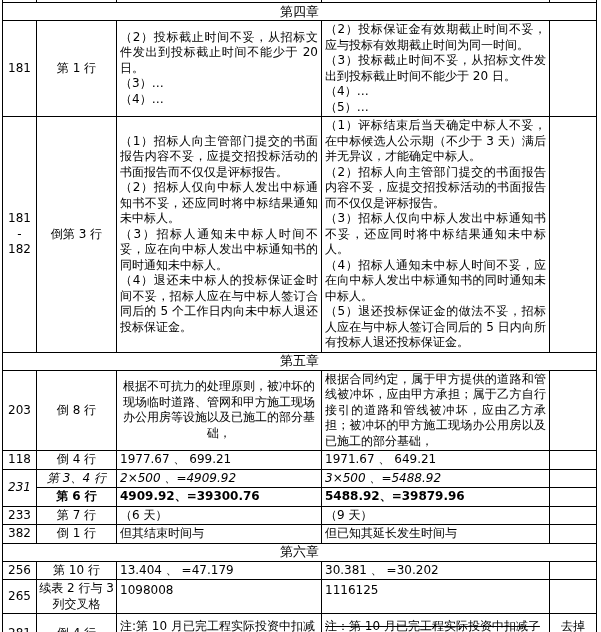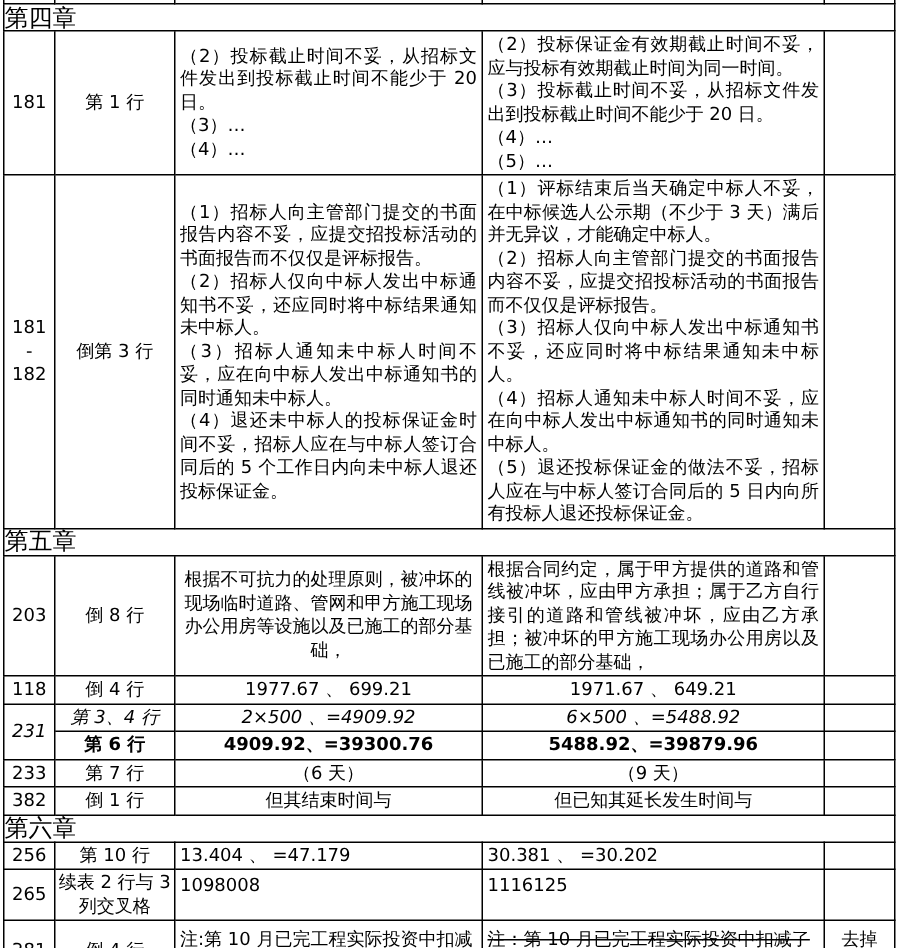--- a/index.html
+++ b/index.html
@@ -3,25 +3,25 @@
 <meta charset="utf-8">
 <style>
   html,body{margin:0;padding:0;background:#ffffff;}
   body{width:601px;height:632px;overflow:hidden;position:relative;
        font-family:"DejaVu Sans","Liberation Sans",sans-serif;color:#000;}
   table.errata{border-collapse:collapse;table-layout:fixed;width:595px;
        margin-left:2px;font-size:12px;line-height:15.5px;}
   td{border:1px solid #000;padding:1px 3px;vertical-align:middle;
      overflow:hidden;word-break:break-all;}
   tr.sliver-top td{border-top:none;padding:0;height:2px;}
-  tr.chapter td{padding:0;height:17px;font-size:16px;}
+  tr.chapter td{text-align:center;padding:0;height:17px;font-size:13px;}
   td.c-page{text-align:center;white-space:pre-line;padding:1px 0;}
   td.c-line{text-align:center;white-space:pre-line;padding:1px 0;}
   td.c-text p{margin:0;text-align:justify;}
-  td.center{text-align:center;}
+  td.center{text-align:left;}
   td.vtop{vertical-align:top;padding-top:3px;margin-top:32px;}
   td.c-note{text-align:center;white-space:pre-line;padding:1px 1px;}
   .strike p{text-decoration:line-through;}
 </style>
 </head>
 <body>
 
 <table class="errata">
   <colgroup>
     <col style="width:34px">
@@ -103,21 +103,21 @@
     <td class="c-line">倒 4 行</td>
     <td class="center">1977.67 、 699.21</td>
     <td class="center">1971.67 、 649.21</td>
     <td class="c-note"></td>
   </tr>
 
   <tr style="height:16px;font-style:italic;">
     <td class="c-page" rowspan="2">231</td>
     <td class="c-line">第 3、4 行</td>
     <td class="center">2×500 、=4909.92</td>
-    <td class="center">6×500 、=5488.92</td>
+    <td class="center">3×500 、=5488.92</td>
     <td class="c-note"></td>
   </tr>
   <tr style="height:14px;font-weight:bold;">
     <td class="c-line">第 6 行</td>
     <td class="center">4909.92、=39300.76</td>
     <td class="center">5488.92、=39879.96</td>
     <td class="c-note"></td>
   </tr>
 
   <tr style="height:15px;">

